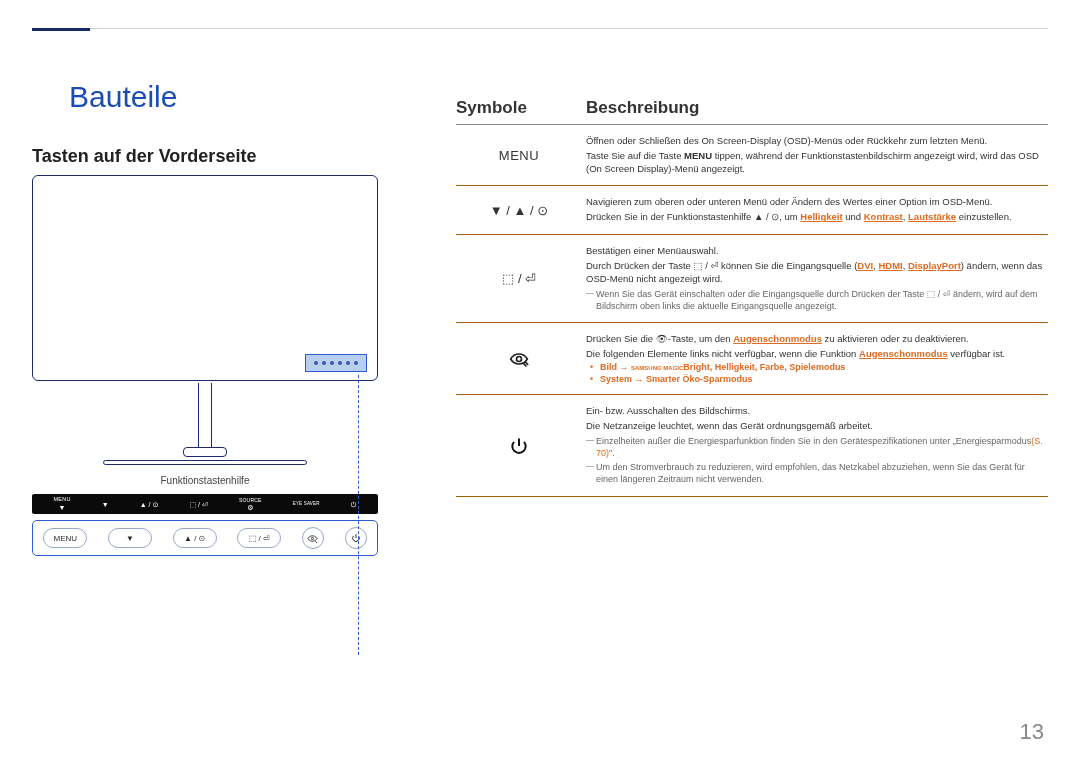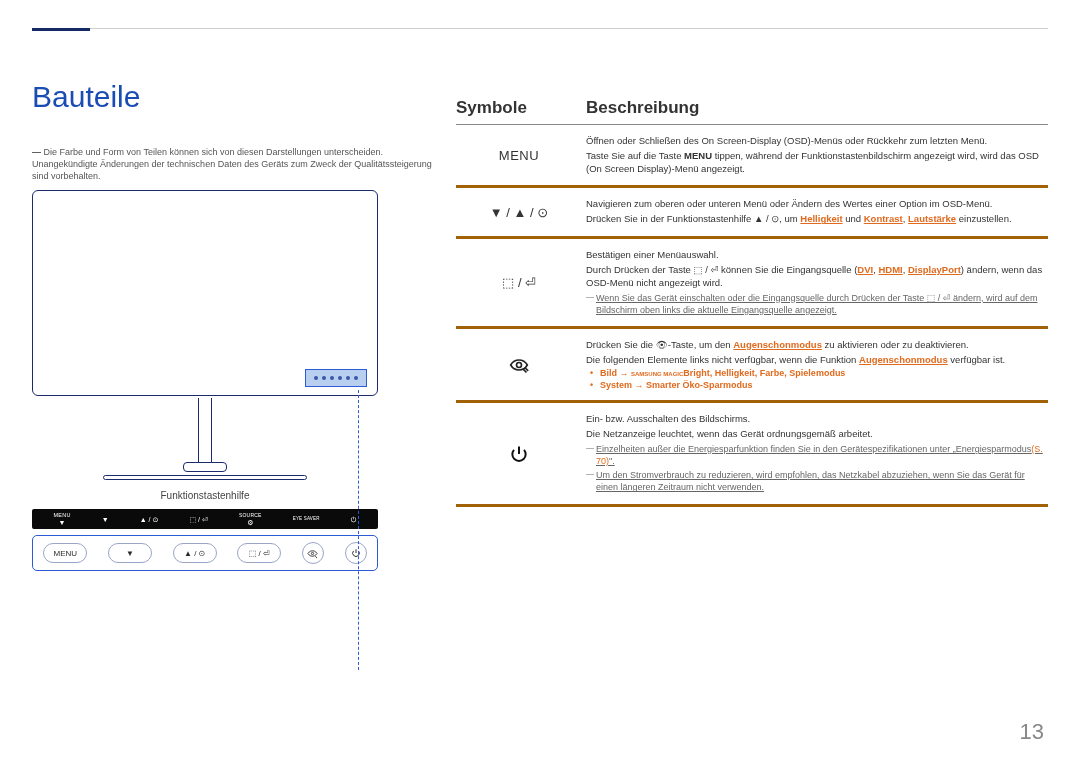--- a/index.html
+++ b/index.html
@@ -2,21 +2,21 @@
 <html><head>
 <meta charset="utf-8">
 <style>
   * { box-sizing: border-box; margin: 0; padding: 0; }
   body { width: 1080px; height: 763px; font-family: Arial, Helvetica, sans-serif; color: #333; background:#fff; position:relative; }
   .page { display:flex; padding: 0 32px; }
   .topbar { position:absolute; top:28px; left:32px; right:32px; border-top:1px solid #cfcfcf; }
   .topbar::before { content:""; position:absolute; left:0; top:-1px; width:58px; height:0; border-top:3.5px solid #152a65; }
   .left { width: 400px; padding-top: 80px; }
   .right { flex:1; padding-top: 92px; padding-left: 24px; }
-  h1 { color:#1a4db3; font-weight:400; font-size:30px; margin-bottom:32px; }
+  h1 { color:#1a4db3; font-weight:400; font-size:30px; margin-bottom:32px;margin-left:37px; }
   h2 { font-size:18px; font-weight:700; margin-bottom:6px; color:#222; }
   .note-ind { font-weight:700; }
   .small { font-size:9px; line-height:1.35; color:#555; }
   .intro { font-size:9.5px; line-height:1.4; color:#444; margin-bottom:12px; }
 
   
   .monitor-wrap { margin-top:8px; width:346px; position:relative; }
   .monitor { border:1.5px solid #1b2a6b; border-radius:6px; width:346px; height:206px; position:relative; background:#fff; margin-bottom:2px; }
   .btn-area { position:absolute; right:10px; bottom:8px; width:62px; height:18px; background:#b9cff0; border:1.2px solid #2c5bd7; display:flex; gap:4px; align-items:center; justify-content:center; }
   .btn-area i { width:4px; height:4px; background:#3a57a9; border-radius:50%; display:block; }
@@ -38,25 +38,25 @@
 
   
   .bluebox { margin-top:6px; width:346px; height:36px; border:1.5px solid #2c5bd7; border-radius:5px; display:flex; align-items:center; justify-content:space-around; }
   .pill { border:1.1px solid #9aa6c8; border-radius:12px; height:20px; min-width:44px; display:flex; align-items:center; justify-content:center; font-size:8px; color:#2a2a2a; padding:0 8px; gap:3px; }
   .pbtn { border:1.1px solid #9aa6c8; border-radius:50%; width:22px; height:22px; display:flex; align-items:center; justify-content:center; font-size:9px; color:#2a2a2a; }
 
   
   table { width:100%; border-collapse:collapse; font-size:9.5px; }
   th { text-align:left; font-size:17px; font-weight:700; border-bottom:1px solid #888; padding:6px 4px 6px 0; }
   th.col1 { width:130px; }
-  td { vertical-align:top; padding:8px 4px 8px 0; border-bottom:3px solid #a16207; }
+  td { vertical-align:top; padding:8px 4px 8px 0; border-bottom:1px solid #a16207; }
   td.sym { text-align:center; vertical-align:middle; font-size:13px; }
   td.sym.menu { font-family: Arial; letter-spacing:.5px; }
   .desc p { margin:2px 0; line-height:1.35; color:#333; }
-  .desc .sub { color:#666; font-size:9px;text-decoration:underline; }
+  .desc .sub { color:#666; font-size:9px; }
   .desc .ind { padding-left:10px; position:relative; }
   .desc .ind::before { content:"―"; position:absolute; left:0; top:0; font-size:8px; color:#666; }
   .orange { color:#e06a1e; font-weight:700;text-decoration:underline; }
   ul.bul { list-style:none; padding-left:14px; margin-top:2px; }
   ul.bul li { position:relative; margin:2px 0; color:#e06a1e; font-weight:700; font-size:9px; }
   ul.bul li::before { content:"•"; position:absolute; left:-10px; color:#e06a1e; }
   .tiny { font-size:6px; vertical-align:baseline; }
   .link { color:#e06a1e; }
 
   .page-num { position:absolute; right:36px; bottom:18px; font-size:22px; color:#888; }
@@ -65,21 +65,21 @@
   svg { display:inline-block; vertical-align:middle; }
 </style>
 </head>
 <body>
 
 <div class="topbar"></div>
 
 <div class="page">
   <div class="left">
     <h1>Bauteile</h1>
-    <p class="small"><span class="note-ind">― </span><span>Die Farbe und Form von Teilen können sich von diesen Darstellungen unterscheiden. Unangekündigte Änderungen der technischen Daten des Geräts zum Zweck der Qualitätssteigerung sind vorbehalten.</span></p>
+    <h2>Tasten auf der Vorderseite</h2>
 
     <div class="monitor-wrap">
       <div class="monitor">
         <div class="btn-area">
           <i></i>
             <i></i>
             <i></i>
             <i></i>
             <i></i>
             <i></i>

